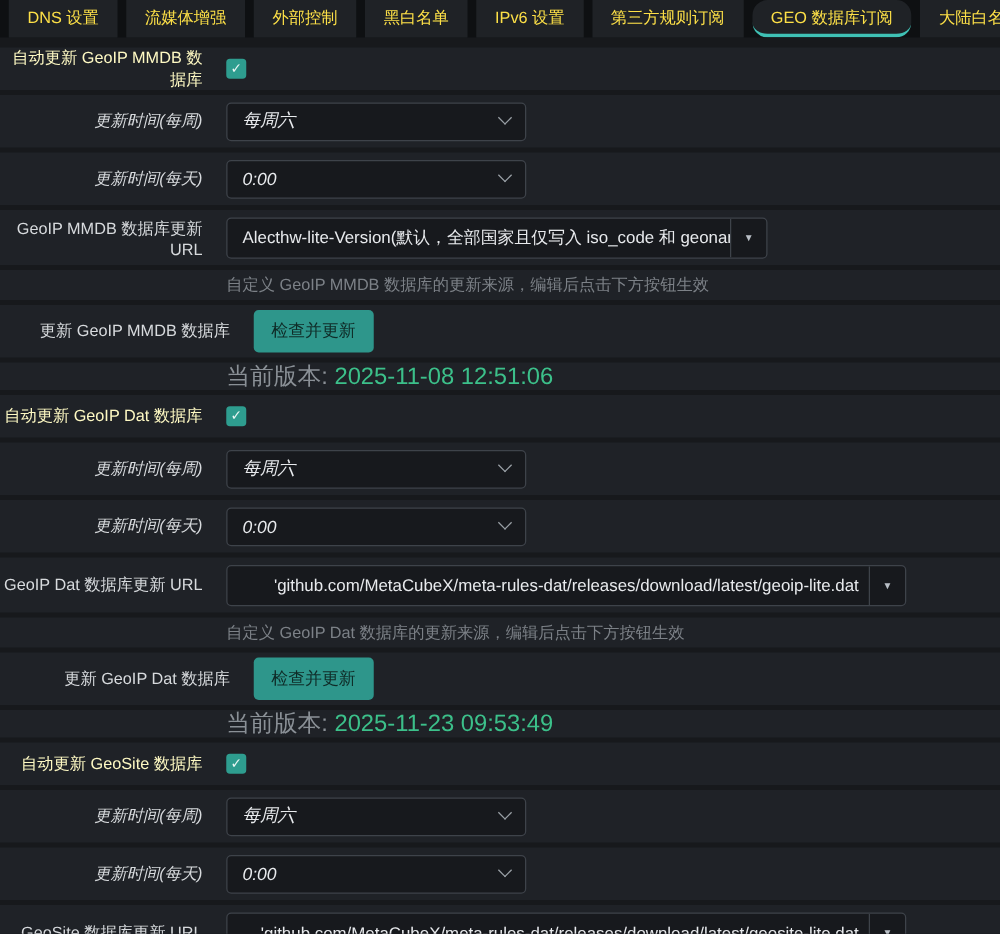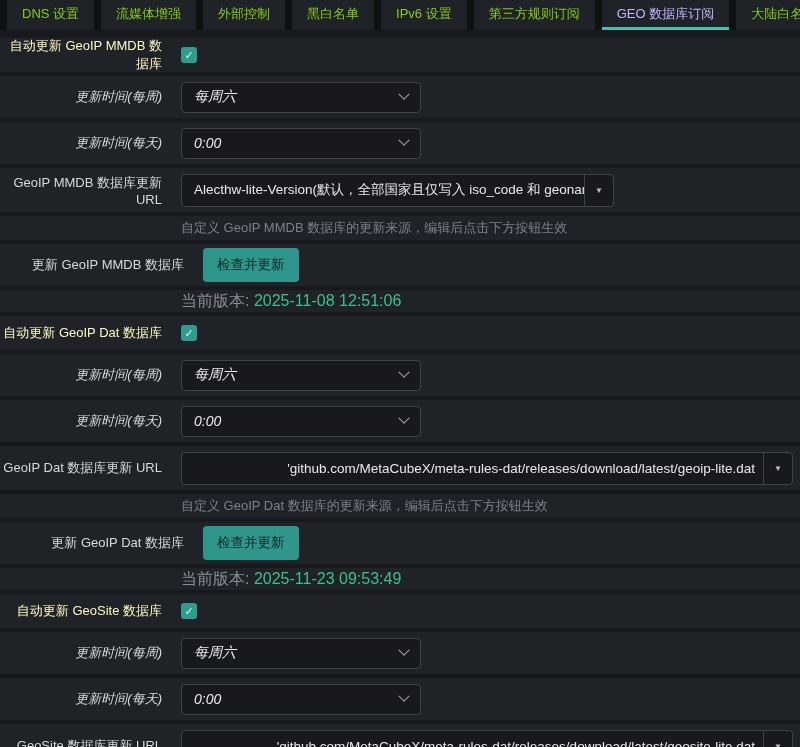--- a/index.html
+++ b/index.html
@@ -12,33 +12,34 @@
   
   .tabbar {
     height: 30px;
     background: #0e1012;
     display: flex;
     align-items: stretch;
     gap: 7px;
   }
   .tab {
     background: #1f2226;
-    color: #84cc16;
+    color: #fde047;
     font-size: 13px;
     display: flex;
     align-items: center;
     justify-content: center;
     padding: 0 15px;
     white-space: nowrap;
     cursor: pointer;
     border-bottom: 3px solid transparent;
   }
   .tab.active {
-    color: #c4b5fd;
+    color: #fde047;
     border-bottom: 3px solid #3fc1b5;
+    border-radius: 12px;
   }
   .tab.partial {
     width: 22px;
     padding: 0;
     overflow: hidden;
     justify-content: flex-end;
   }
 
   
   .content { padding-top: 8px; }
@@ -121,35 +122,35 @@
   .combo .arrowseg {
     width: 29px;
     border-left: 1px solid #3e434a;
     display: flex; align-items: center; justify-content: center;
     color: #b9bfc6;
     font-size: 8px;
     cursor: pointer;
     flex-shrink: 0;
   }
   .combo.w-mmdb { width: 433px; }
-  .combo.w-url  { width: 612px; }
+  .combo.w-url  { width: 544px; }
 
   .help { font-size: 13px; color: #7c8187; margin-left: 19px; }
 
   .btn {
     background: #2e968b;
     color: #0f2b27;
     font-size: 13.5px;
     padding: 8px 14px;
     border: none;
     border-radius: 4px;
     cursor: pointer;
     font-family: inherit;
   }
-  .version { font-size: 16px; margin-left: 19px; }
+  .version { font-size: 19px; margin-left: 19px; }
   .version .vlabel { color: #8a9096; }
   .version .vvalue { color: #3cc08a; }
 </style>
 </head>
 <body>
 
 <div class="tabbar">
   <div class="tab partial"></div>
   <div class="tab">
       <span>DNS 设置</span>

